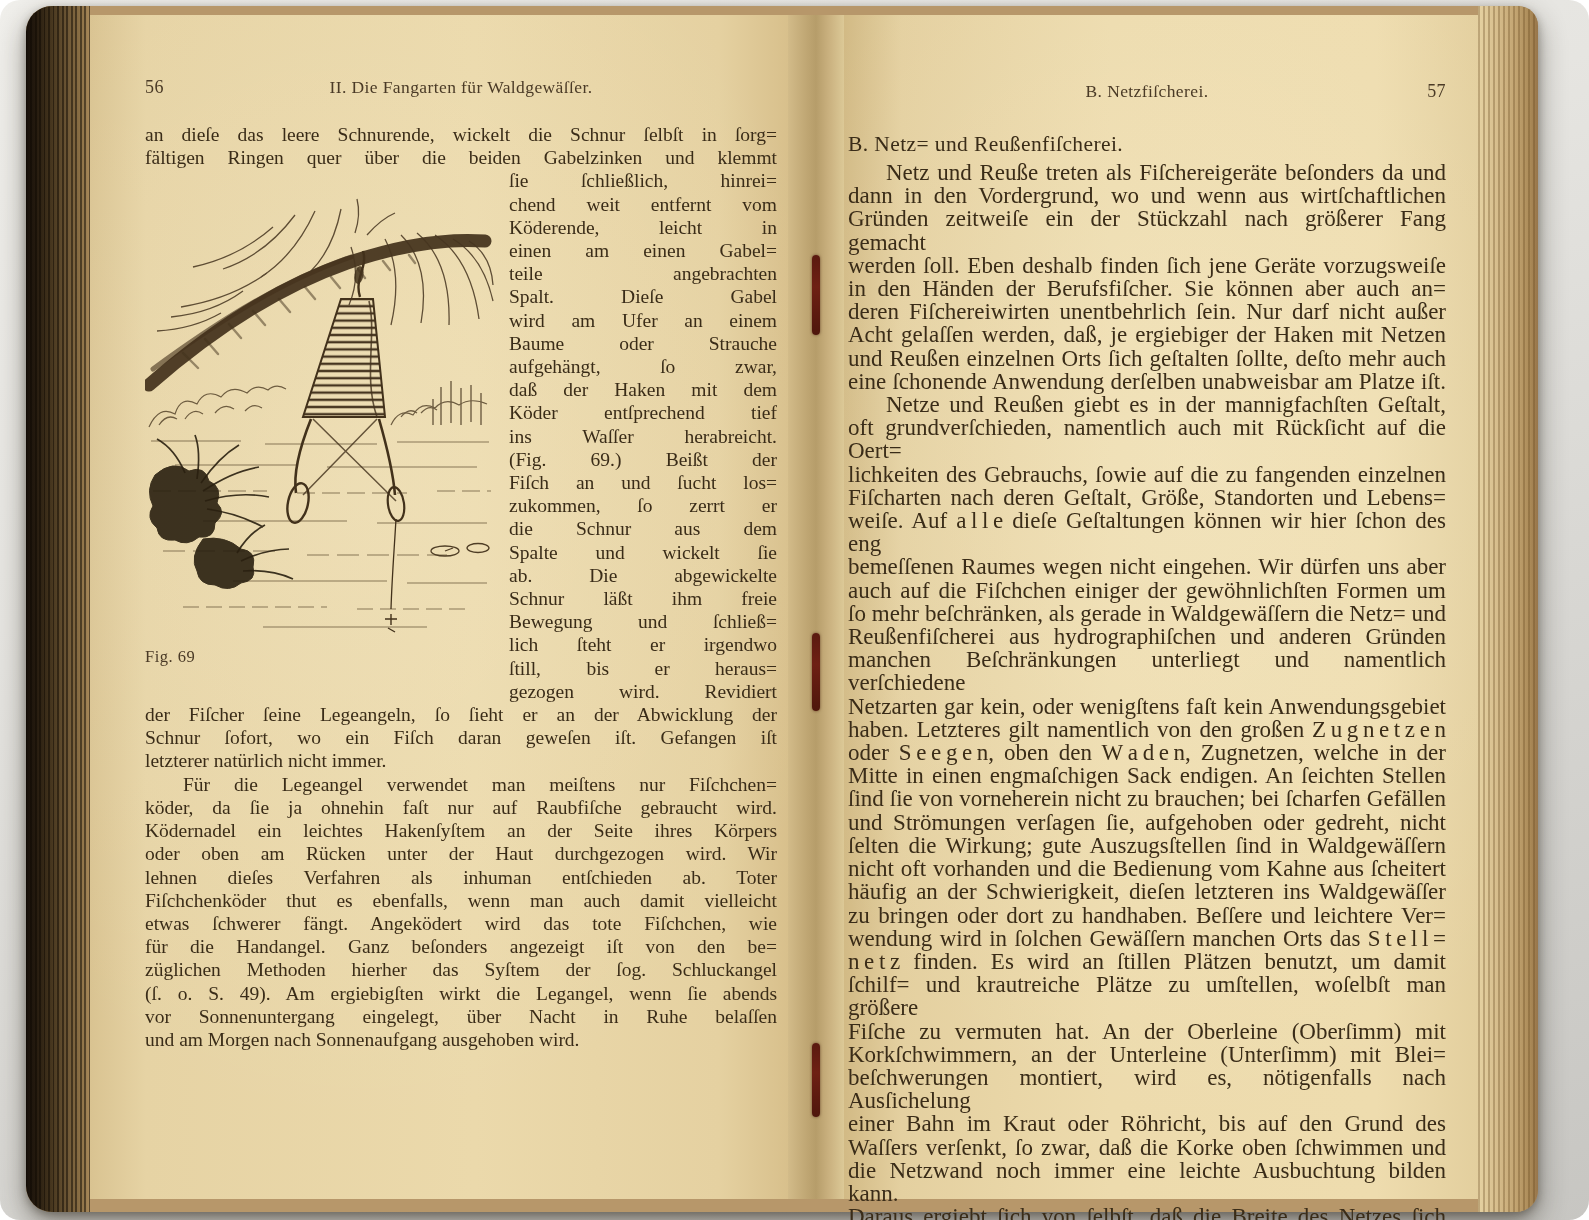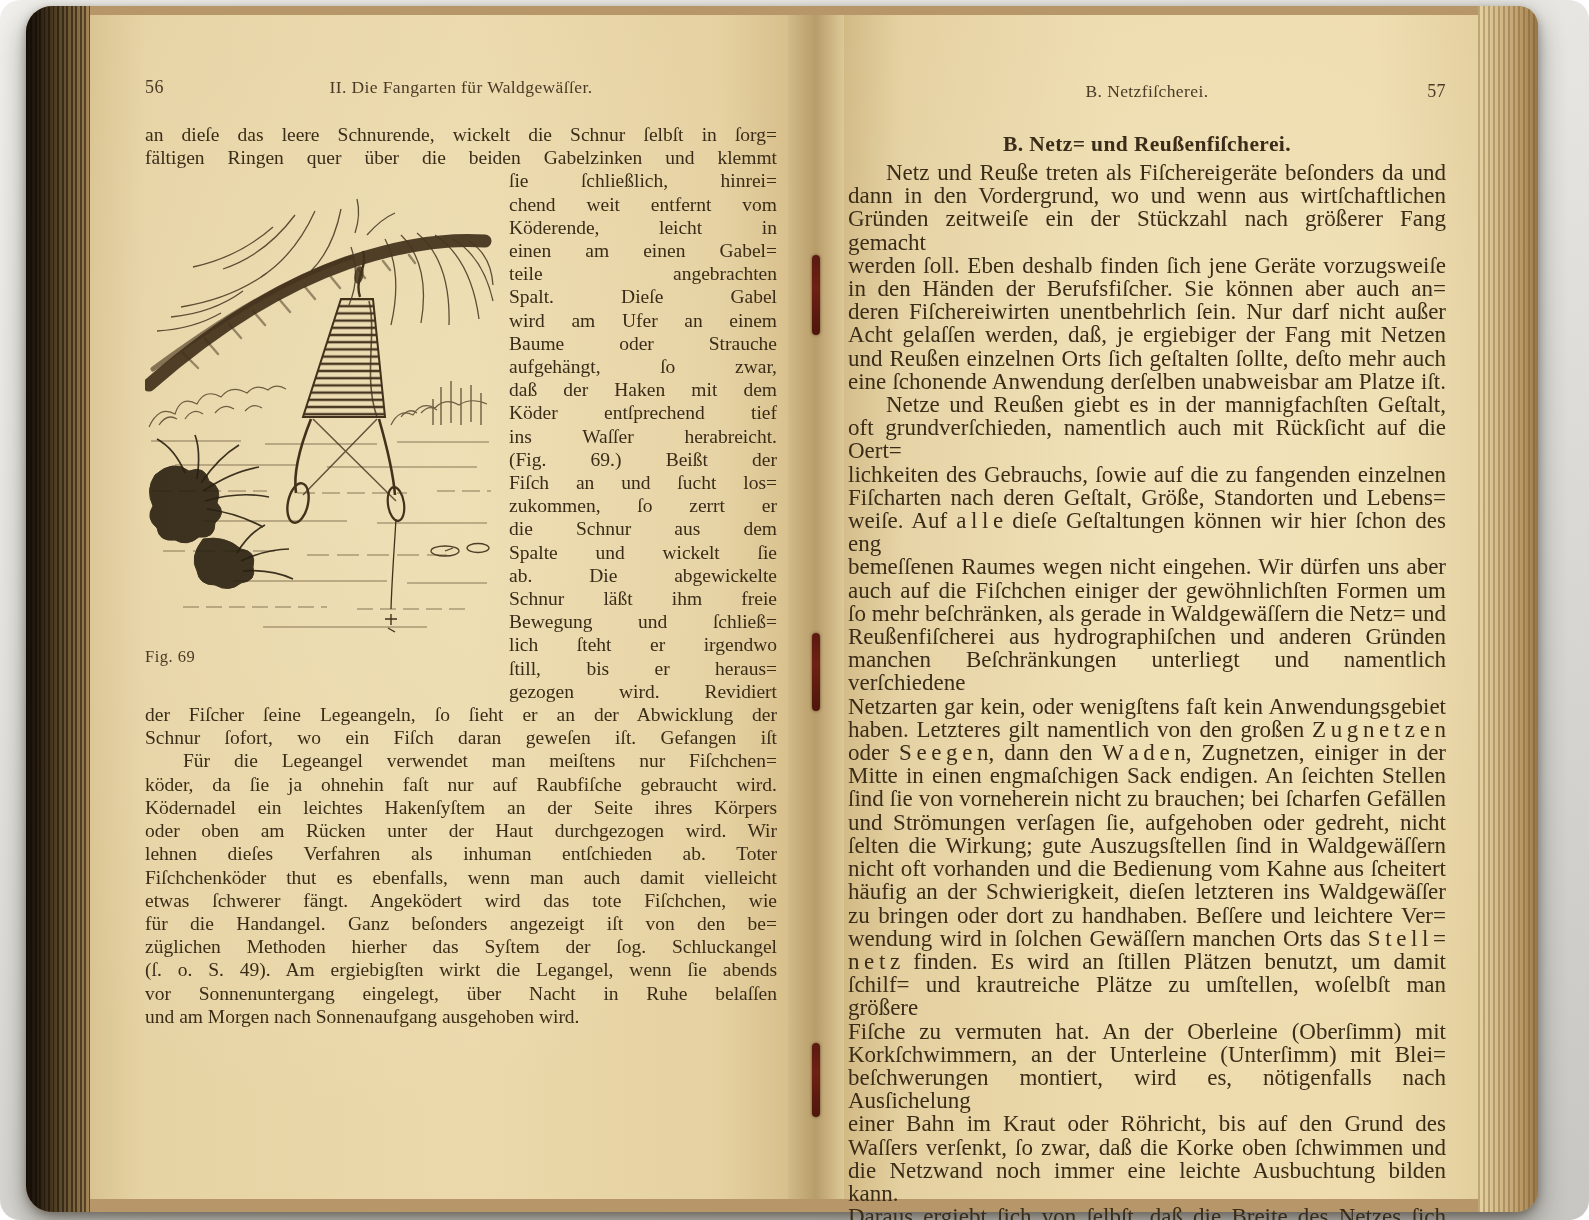--- a/index.html
+++ b/index.html
@@ -61,21 +61,21 @@
   }
   .running-head .num-left{justify-self:start; font-size:18px;}
   .running-head .num-right{justify-self:end; font-size:18px;}
   .running-head .rh-title{justify-self:center;}
   .body-text{margin-top:22px; font-size:19.5px; line-height:23.2px; color:#3a2c18;}
   .page-right .body-text{margin-top:2px; font-size:23px;}
   .line{text-align:justify; text-align-last:justify; white-space:normal;}
   .line.no-just{text-align-last:auto;}
   .para.indent .line:first-child{text-indent:38px;}
   .section-heading{
-    margin-top:24px; text-align:center; font-weight:bold; font-size:21.5px;
+    margin-top:24px; text-align:left; font-weight:normal; font-size:21.5px;
     line-height:30px; letter-spacing:.4px; color:#3a2c18;
   }
   .figure-row{display:flex;}
   .figure-box{flex:1; position:relative; padding-top:4px;}
   .figure-caption{
     font-size:16.5px; letter-spacing:.5px; color:#4a3a26; margin-top:4px;
   }
   .narrow-col{width:268px;}
 </style>
 </head>
@@ -210,20 +210,21 @@
                 <div class="line">lich ſteht er irgendwo</div>
                 <div class="line">ſtill, bis er heraus=</div>
                 <div class="line">gezogen wird. Revidiert</div>
               </div>
             </div>
         </div>
         <div>
             <div class="para">
               <div class="line">der Fiſcher ſeine Legeangeln, ſo ſieht er an der Abwicklung der</div>
               <div class="line">Schnur ſofort, wo ein Fiſch daran geweſen iſt.  Gefangen iſt</div>
+              <div class="line no-just">letzterer natürlich nicht immer.</div>
             </div>
             <div class="para indent">
               <div class="line">Für die Legeangel verwendet man meiſtens nur Fiſchchen=</div>
               <div class="line">köder, da ſie ja ohnehin faſt nur auf Raubfiſche gebraucht wird.</div>
               <div class="line">Ködernadel ein leichtes Hakenſyſtem an der Seite ihres Körpers</div>
               <div class="line">oder oben am Rücken unter der Haut durchgezogen wird.  Wir</div>
               <div class="line">lehnen dieſes Verfahren als inhuman entſchieden ab.  Toter</div>
               <div class="line">Fiſchchenköder thut es ebenfalls, wenn man auch damit vielleicht</div>
               <div class="line">etwas ſchwerer fängt.  Angeködert wird das tote Fiſchchen, wie</div>
               <div class="line">für die Handangel.  Ganz beſonders angezeigt iſt von den be=</div>
@@ -250,38 +251,38 @@
       </div>
       <div class="section-heading">B. Netz= und Reußenfiſcherei.</div>
       <div class="body-text">
           <div class="para indent">
             <div class="line">Netz und Reuße treten als Fiſchereigeräte beſonders da und</div>
             <div class="line">dann in den Vordergrund, wo und wenn aus wirtſchaftlichen</div>
             <div class="line">Gründen zeitweiſe ein der Stückzahl nach größerer Fang gemacht</div>
             <div class="line">werden ſoll.  Eben deshalb finden ſich jene Geräte vorzugsweiſe</div>
             <div class="line">in den Händen der Berufsfiſcher.  Sie können aber auch an=</div>
             <div class="line">deren Fiſchereiwirten unentbehrlich ſein.  Nur darf nicht außer</div>
-            <div class="line">Acht gelaſſen werden, daß, je ergiebiger der Fang mit Netzen</div>
+            <div class="line">Acht gelaſſen werden, daß, je ergiebiger der Haken mit Netzen</div>
             <div class="line">und Reußen einzelnen Orts ſich geſtalten ſollte, deſto mehr auch</div>
             <div class="line">eine ſchonende Anwendung derſelben unabweisbar am Platze iſt.</div>
           </div>
           <div class="para indent">
             <div class="line">Netze und Reußen giebt es in der mannigfachſten Geſtalt,</div>
             <div class="line">oft grundverſchieden, namentlich auch mit Rückſicht auf die Oert=</div>
             <div class="line">lichkeiten des Gebrauchs, ſowie auf die zu fangenden einzelnen</div>
             <div class="line">Fiſcharten nach deren Geſtalt, Größe, Standorten und Lebens=</div>
             <div class="line">weiſe.  Auf a l l e dieſe Geſtaltungen können wir hier ſchon des eng</div>
             <div class="line">bemeſſenen Raumes wegen nicht eingehen.  Wir dürfen uns aber</div>
             <div class="line">auch auf die Fiſchchen einiger der gewöhnlichſten Formen um</div>
             <div class="line">ſo mehr beſchränken, als gerade in Waldgewäſſern die Netz= und</div>
             <div class="line">Reußenfiſcherei aus hydrographiſchen und anderen Gründen</div>
             <div class="line">manchen Beſchränkungen unterliegt und namentlich verſchiedene</div>
             <div class="line">Netzarten gar kein, oder wenigſtens faſt kein Anwendungsgebiet</div>
             <div class="line">haben.  Letzteres gilt namentlich von den großen Z u g n e t z e n</div>
-            <div class="line">oder S e e g e n, dann den W a d e n, Zugnetzen, einiger in der</div>
+            <div class="line">oder S e e g e n, oben den W a d e n, Zugnetzen, welche in der</div>
             <div class="line">Mitte in einen engmaſchigen Sack endigen.  An ſeichten Stellen</div>
             <div class="line">ſind ſie von vorneherein nicht zu brauchen; bei ſcharfen Gefällen</div>
             <div class="line">und Strömungen verſagen ſie, aufgehoben oder gedreht, nicht</div>
             <div class="line">ſelten die Wirkung; gute Auszugsſtellen ſind in Waldgewäſſern</div>
             <div class="line">nicht oft vorhanden und die Bedienung vom Kahne aus ſcheitert</div>
             <div class="line">häufig an der Schwierigkeit, dieſen letzteren ins Waldgewäſſer</div>
             <div class="line">zu bringen oder dort zu handhaben.  Beſſere und leichtere Ver=</div>
             <div class="line">wendung wird in ſolchen Gewäſſern manchen Orts das S t e l l =</div>
             <div class="line">n e t z finden.  Es wird an ſtillen Plätzen benutzt, um damit</div>
             <div class="line">ſchilf= und krautreiche Plätze zu umſtellen, woſelbſt man größere</div>

